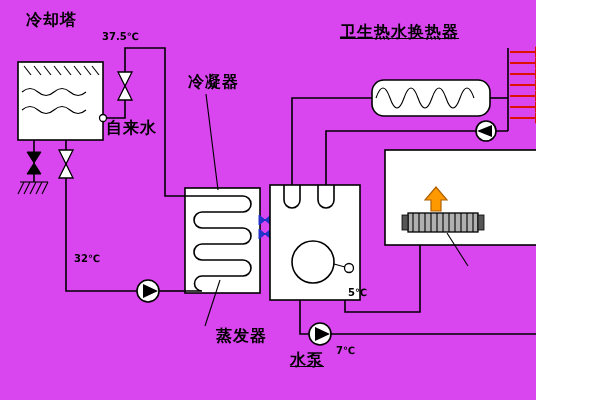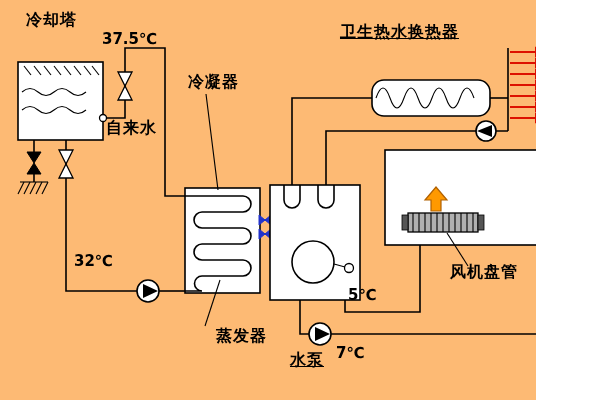--- a/index.html
+++ b/index.html
@@ -1,21 +1,21 @@
 <!DOCTYPE html>
 <html><head>
 <meta charset="utf-8">
 <style>
   html,body{margin:0;padding:0;background:#ffffff;}
-  .stage{position:relative;width:536px;height:400px;background:#fdba74;overflow:hidden;
+  .stage{position:relative;width:536px;height:400px;background:#d946ef;overflow:hidden;
          font-family:"DejaVu Sans","Liberation Sans",sans-serif;}
   .stage svg{position:absolute;left:0;top:0;}
   .lbl{position:absolute;font-weight:bold;font-size:16px;color:#000;white-space:nowrap;
        line-height:1;letter-spacing:1px;}
-  .lbl.temp{font-size:15px;letter-spacing:0;}
+  .lbl.temp{font-size:10px;letter-spacing:0;}
   .pipe{stroke:#000;stroke-width:1.6;fill:none;}
   .box{stroke:#000;stroke-width:1.6;fill:#ffffff;}
   .thin{stroke:#000;stroke-width:1.1;fill:none;}
   .valve{stroke:#000;stroke-width:1.3;fill:#ffffff;}
   .valve-solid{stroke:#000;stroke-width:1;fill:#000;}
   .pump-body{stroke:#000;stroke-width:1.6;fill:#ffffff;}
   .pump-tri{fill:#000;stroke:none;}
 </style>
 </head>
 <body>
@@ -175,14 +175,13 @@
   <div class="lbl" style="left:26px;top:12px;">冷却塔</div>
   <div class="lbl temp" style="left:102px;top:32px;">37.5℃</div>
   <div class="lbl" style="left:188px;top:74px;">冷凝器</div>
   <div class="lbl" style="left:106px;top:120px;">自来水</div>
   <div class="lbl" style="left:340px;top:24px;text-decoration:underline;">卫生热水换热器</div>
   <div class="lbl temp" style="left:74px;top:254px;">32℃</div>
   <div class="lbl" style="left:184px;top:328px;margin-left:32px;">蒸发器</div>
   <div class="lbl temp" style="left:348px;top:288px;">5℃</div>
   <div class="lbl" style="left:290px;top:352px;text-decoration:underline;">水泵</div>
   <div class="lbl temp" style="left:336px;top:346px;">7℃</div>
-  <div class="lbl" style="left:450px;top:264px;">风机盘管</div>
 </div>
 
 </body></html>

